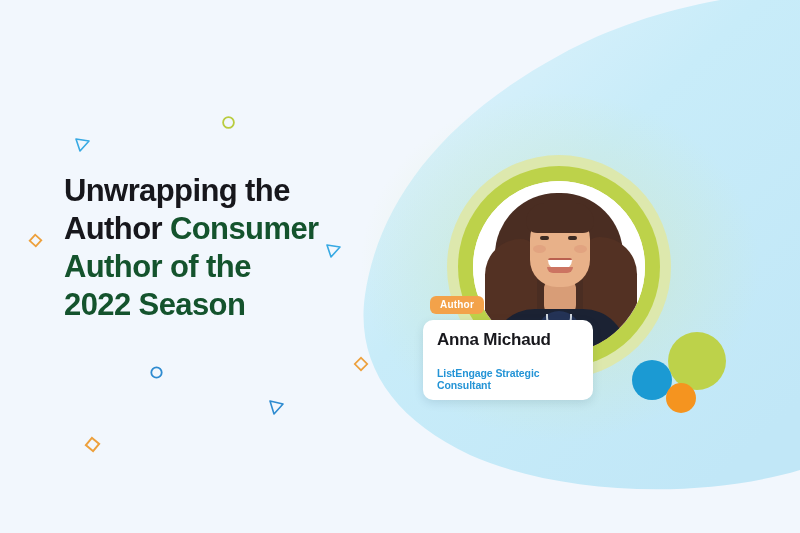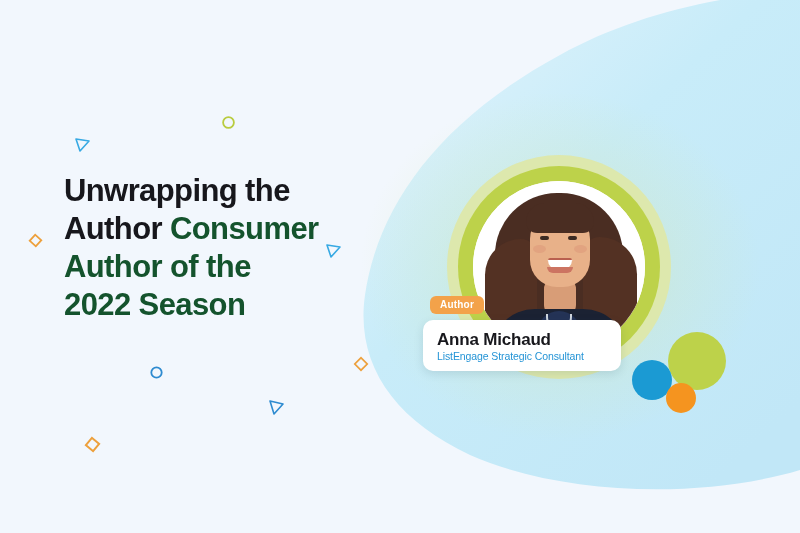--- a/index.html
+++ b/index.html
@@ -210,38 +210,38 @@
     font-size: 10px;
     font-weight: 700;
     letter-spacing: .2px;
     border-radius: 6px;
     z-index: 4;
   }
   .author-card {
     position: absolute;
     left: 423px;
     top: 320px;
-    width: 198px;
+    width: 170px;
     padding: 10px 14px 9px;
     background: #ffffff;
     border-radius: 10px;
     box-shadow: 0 3px 10px rgba(25,60,90,0.13);
     z-index: 3;
   }
   .author-name {
     font-size: 17px;
     font-weight: 700;
     color: #18181d;
     letter-spacing: -0.2px;
     line-height: 20px;
   }
   .author-role {
-    margin-top: 0;
+    margin-top: 17px;
     font-size: 10.5px;
-    font-weight: 400;
+    font-weight: 700;
     color: #2494d6;
     letter-spacing: -0.1px;
   }
 
   
   .accent-circle {
     position: absolute;
     border-radius: 50%;
   }
 </style>

